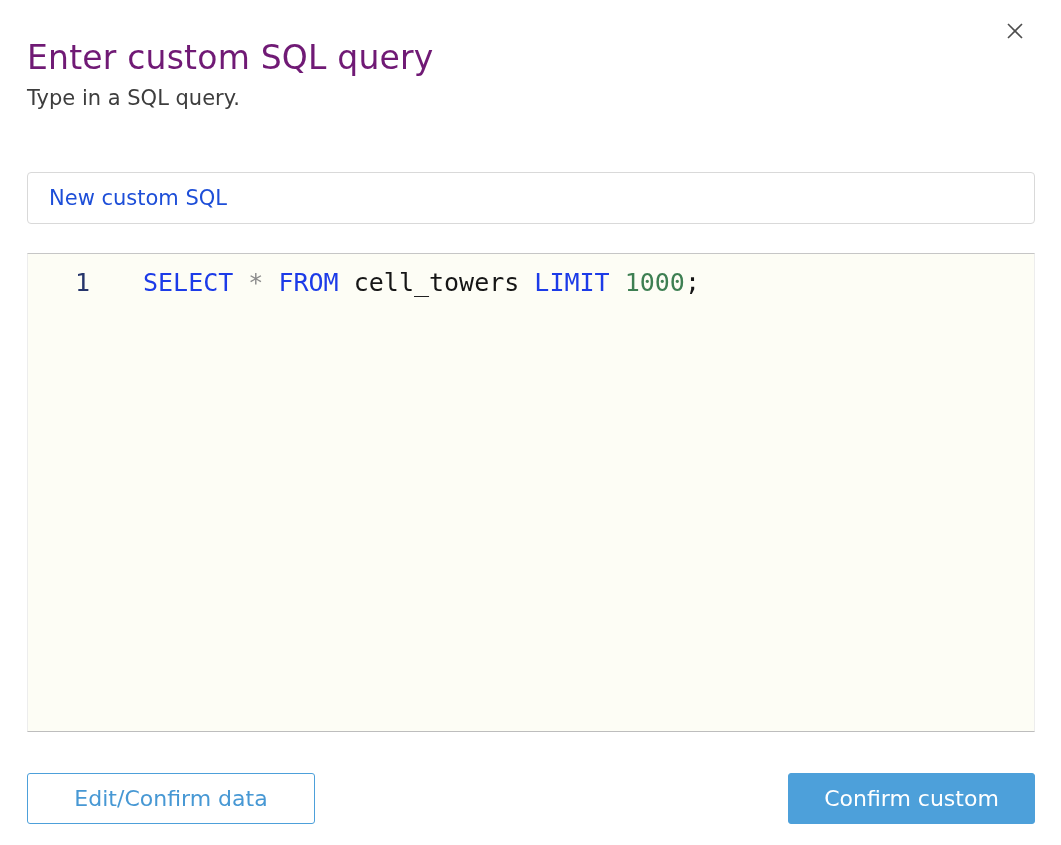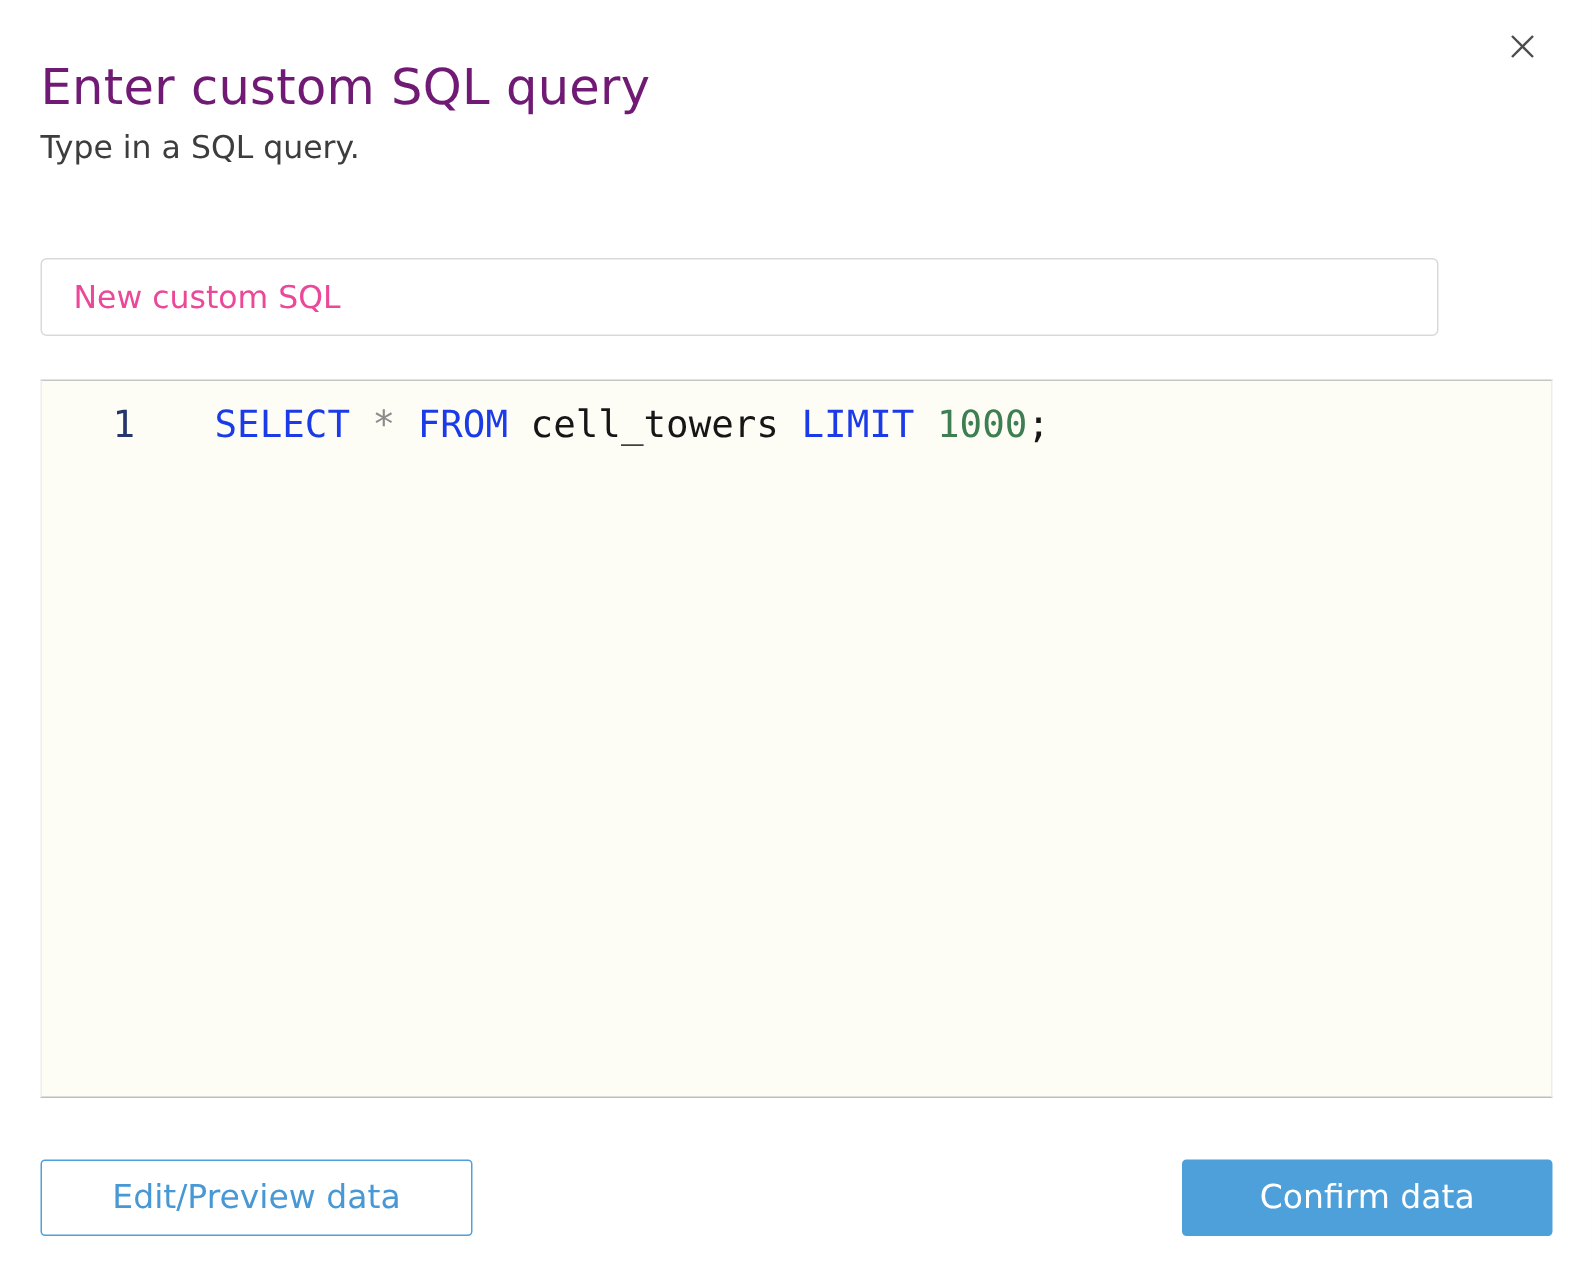--- a/index.html
+++ b/index.html
@@ -43,28 +43,28 @@
     left: 27px;
     top: 86px;
     font-size: 21px;
     color: #3d3d3d;
   }
 
   .sql-name-input {
     position: absolute;
     left: 27px;
     top: 172px;
-    width: 932px;
+    width: 1008px;
     height: 52px;
     border: 1px solid #d9d9d9;
     border-radius: 4px;
     padding: 0 0 0 21px;
     font-family: "DejaVu Sans", "Liberation Sans", sans-serif;
     font-size: 21px;
-    color: #ec4899;
+    color: #1d4ed8;
     background: #ffffff;
     outline: none;
   }
 
   .sql-editor {
     position: absolute;
     left: 27px;
     top: 253px;
     width: 1008px;
     height: 479px;
@@ -152,15 +152,15 @@
 
 <input class="sql-name-input" type="text" value="New custom SQL" style="">
 
 <div class="sql-editor">
   <div class="code-row">
     <div class="gutter">1</div>
     <div class="code-line"><span class="tok-kw">SELECT </span><span class="tok-op">* </span><span class="tok-kw">FROM </span><span class="tok-id">cell_towers </span><span class="tok-kw">LIMIT </span><span class="tok-num">1000</span><span class="tok-punct">;</span></div>
   </div>
 </div>
 
-<button class="btn btn-outline">Edit/Preview data</button>
+<button class="btn btn-outline">Edit/Confirm data</button>
 
-<button class="btn btn-primary">Confirm data</button>
+<button class="btn btn-primary">Confirm custom</button>
 
 </body></html>

